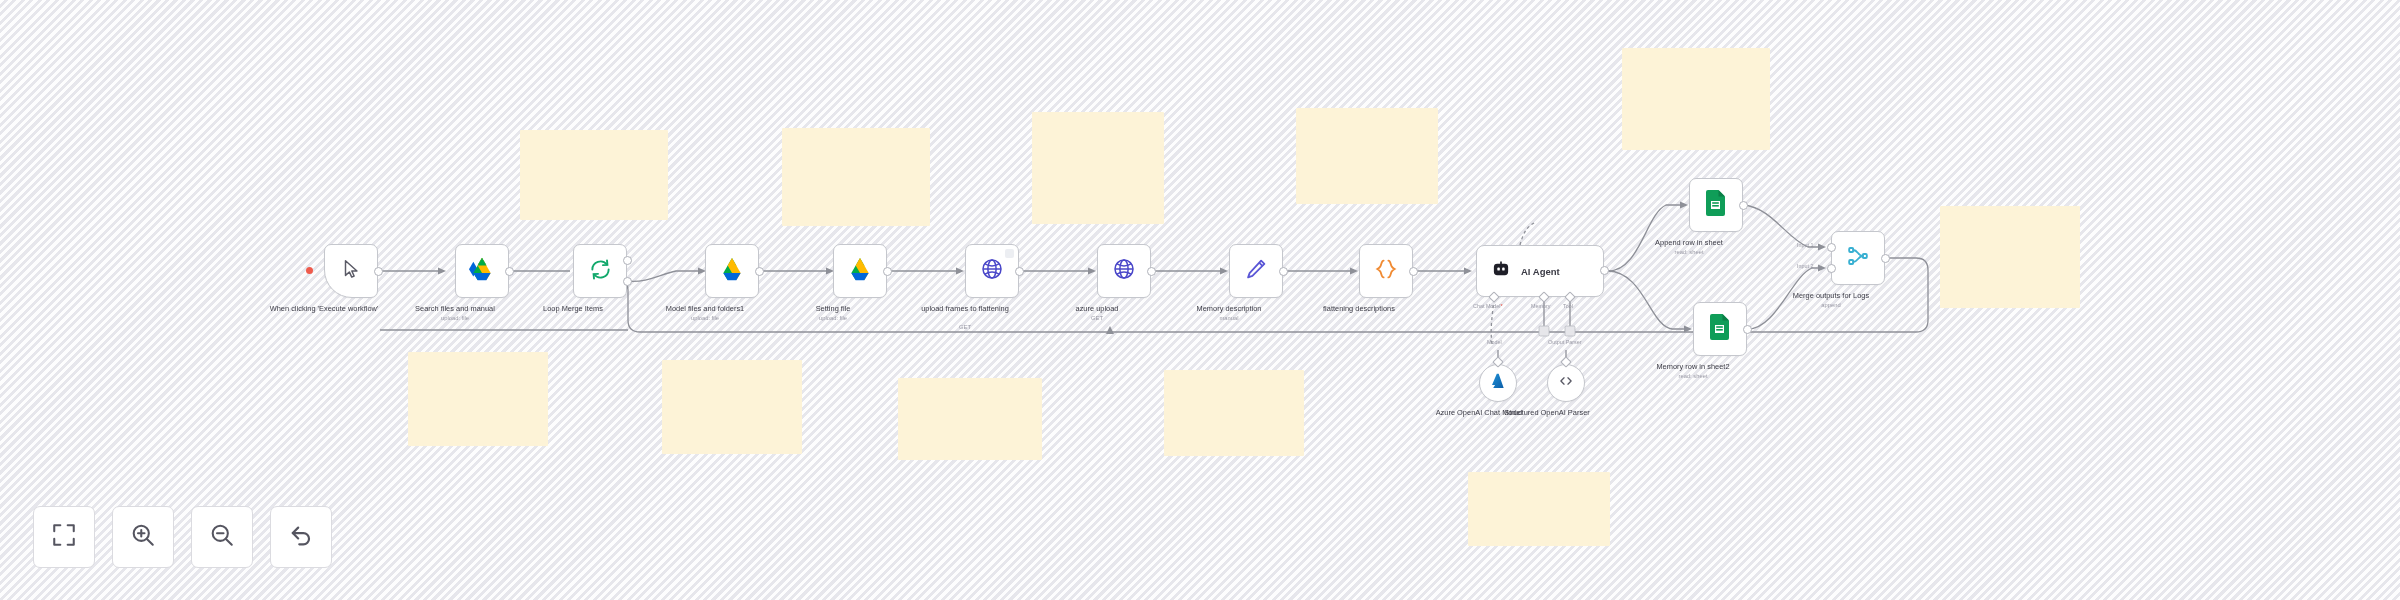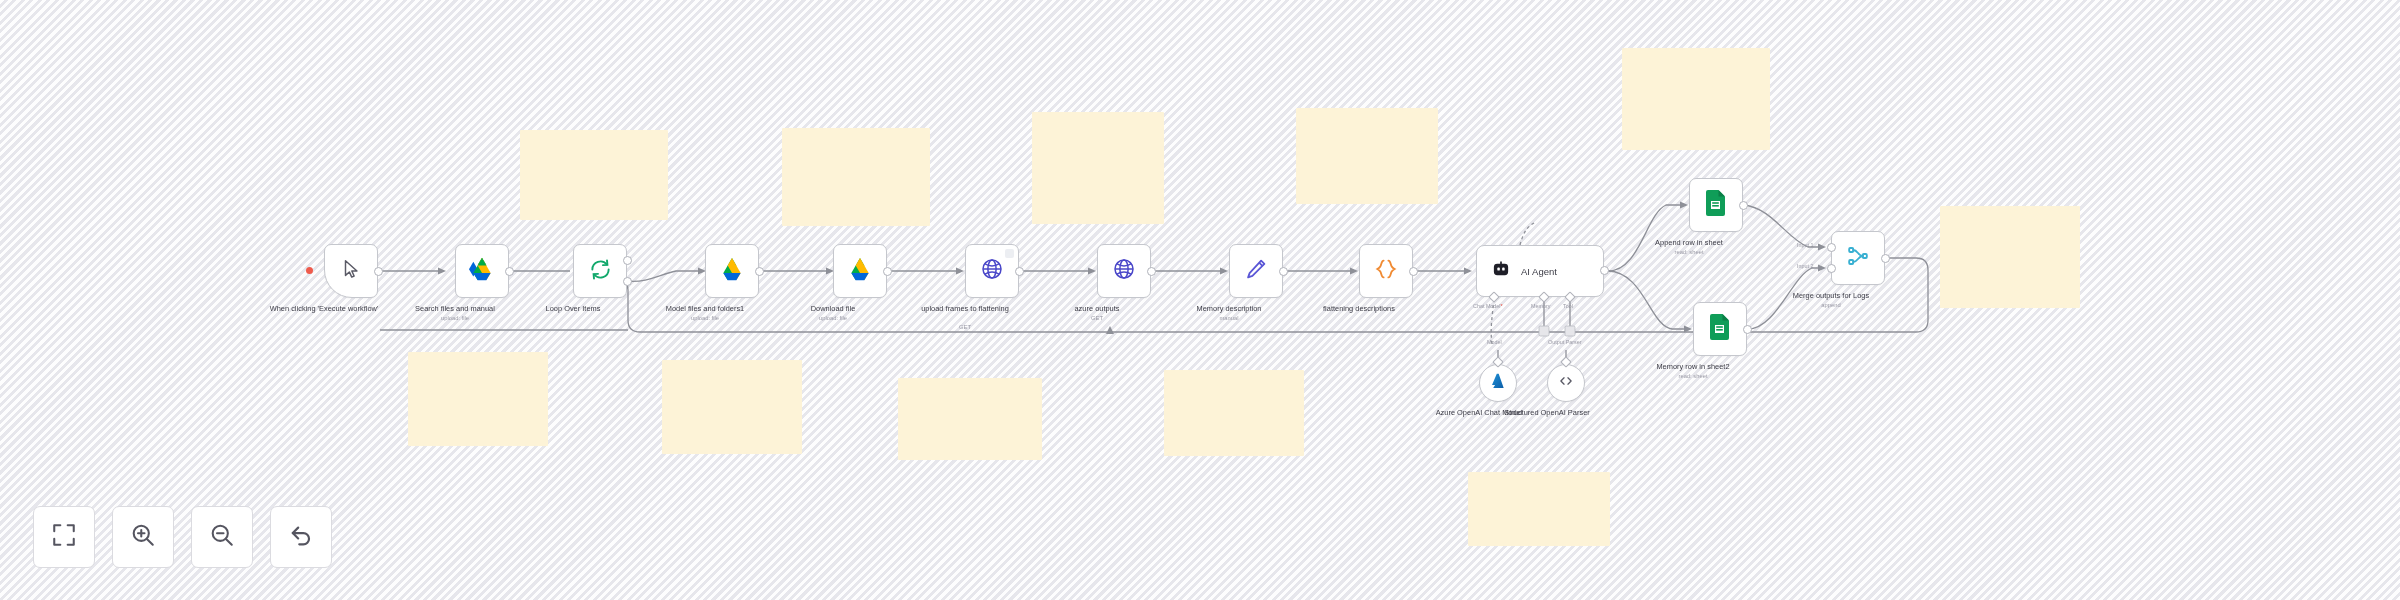--- a/index.html
+++ b/index.html
@@ -93,21 +93,21 @@
     font-size: 5.8px;
     line-height: 7px;
     color: #9a9aa6;
   }
   .node-label.two-line { top: 60px; }
   .node-label.two-line + .node-sublabel { top: 80px; }
   .node-label.round-lbl { top: 44px; width: 96px; }
   .agent-title {
     font-size: 9.5px;
     color: #3b3b45;
-    font-weight: 400;
+    font-weight: 700;
   }
 
   
   .port {
     position: absolute;
     width: 9px; height: 9px;
     background: #ffffff;
     border: 1.2px solid #b0b2ba;
     border-radius: 50%;
     z-index: 4;
@@ -282,21 +282,21 @@
     <div class="node-box square">
       <span class="icon">
         <svg width="23" height="23" viewBox="0 0 24 24" fill="none" stroke="#11a86b" stroke-width="2" stroke-linecap="round">
           <path d="M3.5 12 A8.5 8.5 0 0 1 18.6 6.8"></path>
           <polyline points="18.8,2.6 19.2,7.2 14.6,7.4"></polyline>
           <path d="M20.5 12 A8.5 8.5 0 0 1 5.4 17.2"></path>
           <polyline points="5.2,21.4 4.8,16.8 9.4,16.6"></polyline>
         </svg>
       </span>
     </div>
-    <div class="node-label">Loop Over Items</div>
+    <div class="node-label">Loop Merge Items</div>
   </div>
   <div class="port" style="left:623px;top:256px"></div>
   <div class="port" style="left:623px;top:277px"></div>
 
   <div class="node" style="left:705px;top:244px">
     <div class="node-box square">
       <span class="icon">
         <svg width="26" height="24" viewBox="0 0 87 76">
           <path d="M43.5 1 L14.6 51 L29.1 76 L58 26 Z" fill="#00ac47"></path>
           <path d="M43.5 1 L72.4 51 L57.9 76 L29 26 Z" fill="#ffba00"></path>
@@ -312,21 +312,21 @@
   <div class="node" style="left:833px;top:244px">
     <div class="node-box square">
       <span class="icon">
         <svg width="26" height="24" viewBox="0 0 87 76">
           <path d="M43.5 1 L14.6 51 L29.1 76 L58 26 Z" fill="#00ac47"></path>
           <path d="M43.5 1 L72.4 51 L57.9 76 L29 26 Z" fill="#ffba00"></path>
           <path d="M29.1 76 L57.9 76 L72.4 51 L14.6 51 Z" fill="#0066da"></path>
         </svg>
       </span>
     </div>
-    <div class="node-label">Download file</div>
+    <div class="node-label">Setting file</div>
     <div class="node-sublabel">upload: file</div>
   </div>
   <div class="port" style="left:883px;top:267px"></div>
 
   <div class="node" style="left:965px;top:244px">
     <div class="node-box square">
       <span class="icon">
         <svg width="24" height="24" viewBox="0 0 24 24" fill="none" stroke="#4a47c9" stroke-width="1.5">
           <circle cx="12" cy="12" r="9"></circle>
           <ellipse cx="12" cy="12" rx="4.1" ry="9"></ellipse>
@@ -347,21 +347,21 @@
       <span class="icon">
         <svg width="24" height="24" viewBox="0 0 24 24" fill="none" stroke="#4a47c9" stroke-width="1.5">
           <circle cx="12" cy="12" r="9"></circle>
           <ellipse cx="12" cy="12" rx="4.1" ry="9"></ellipse>
           <line x1="3" y1="12" x2="21" y2="12"></line>
           <path d="M4.6 6.6 A14 14 0 0 0 19.4 6.6"></path>
           <path d="M4.6 17.4 A14 14 0 0 1 19.4 17.4"></path>
         </svg>
       </span>
     </div>
-    <div class="node-label">azure outputs</div>
+    <div class="node-label">azure upload</div>
     <div class="node-sublabel">GET</div>
   </div>
   <div class="port" style="left:1147px;top:267px"></div>
 
   <div class="node" style="left:1229px;top:244px">
     <div class="node-box square">
       <span class="icon">
         <svg width="24" height="24" viewBox="0 0 24 24" fill="none" stroke="#5a56d6" stroke-width="1.8" stroke-linejoin="round">
           <path d="M17.1 3.6 L20.4 6.9 L8.4 18.9 L4.1 20.4 L5.6 16.1 Z"></path>
           <line x1="15.1" y1="5.6" x2="18.4" y2="8.9"></line>

